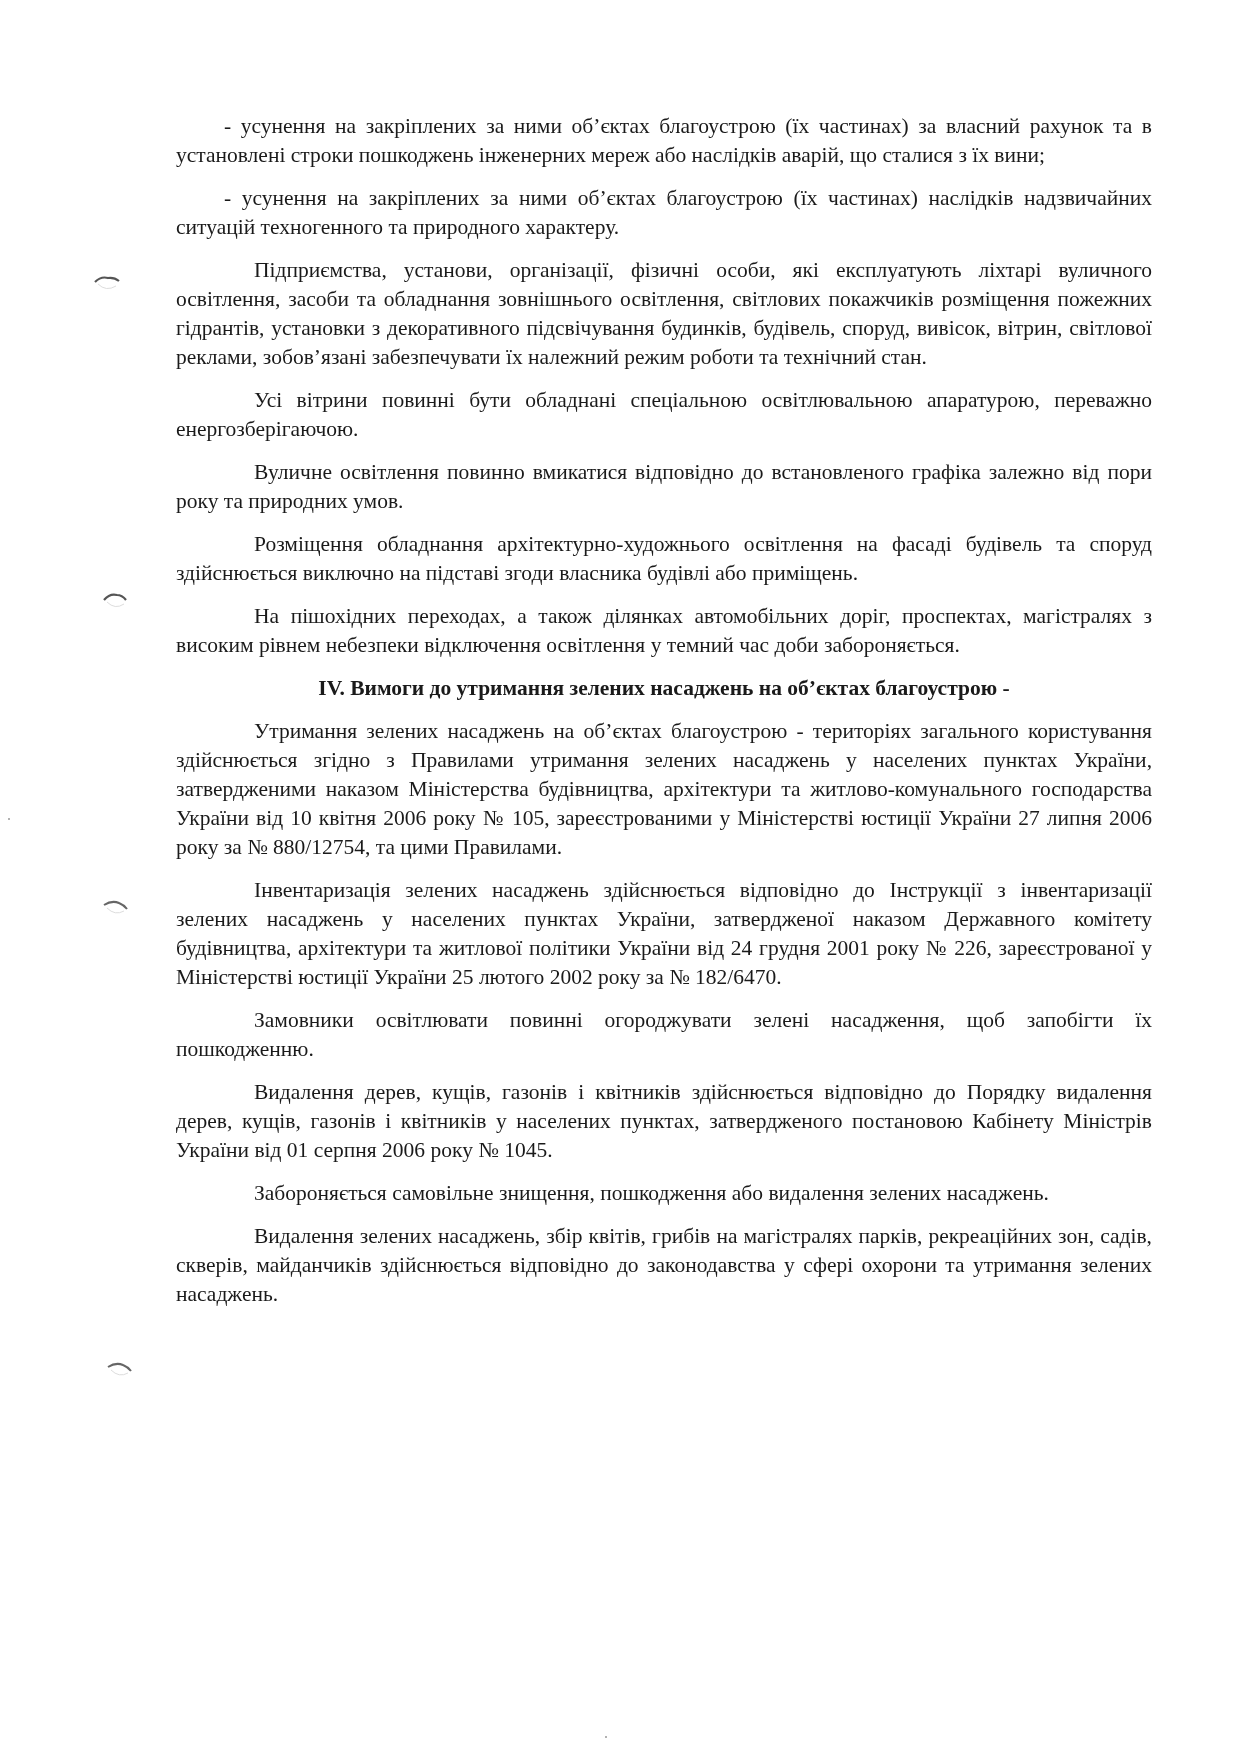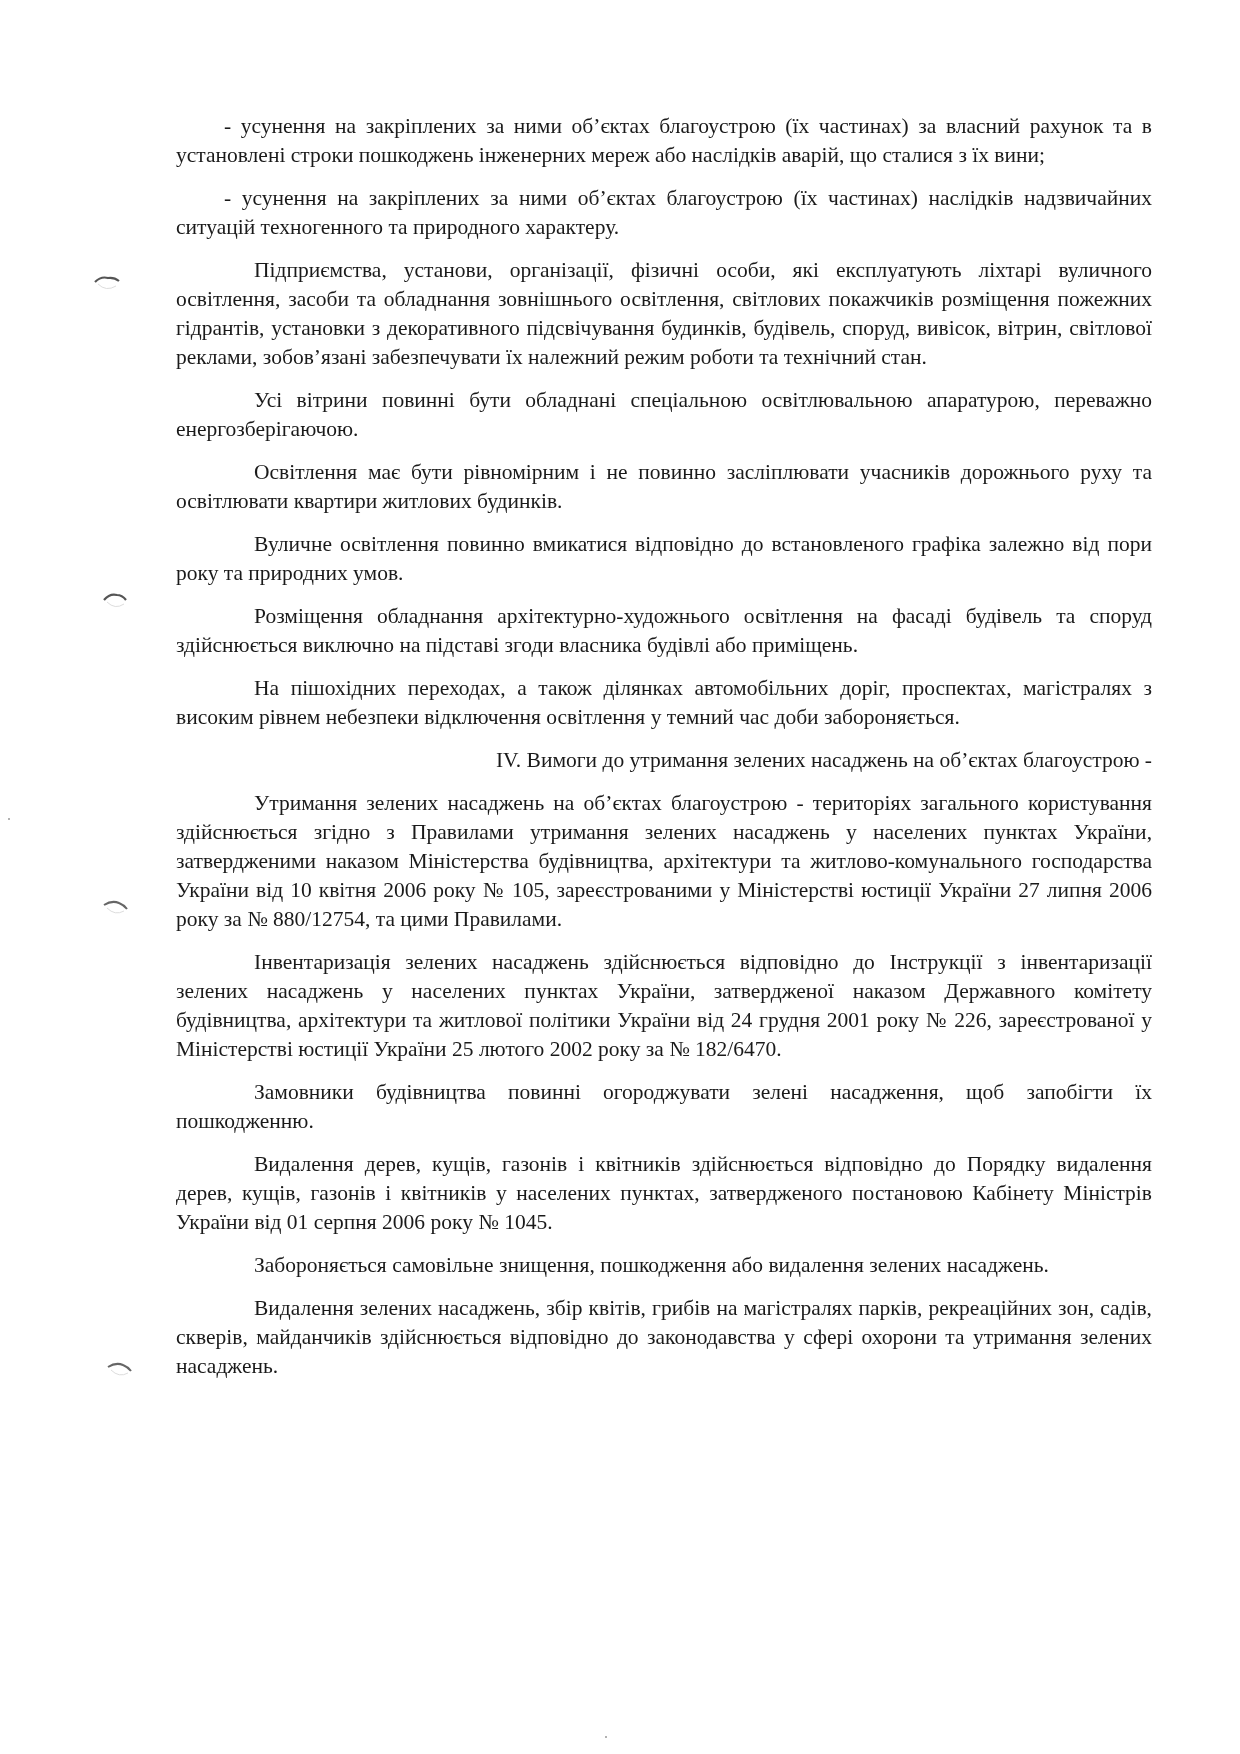--- a/index.html
+++ b/index.html
@@ -13,21 +13,21 @@
     font-family: "Liberation Serif", "DejaVu Serif", serif;
     font-size: 21.5px; line-height: 29px; color: #1a1a1a;
   }
   .para {
     margin: 0 0 14px 0; text-align: justify; text-indent: 78px;
     hyphens: none;
   }
   .para.dash { text-indent: 48px; }
   .u { text-decoration-thickness: 1px; text-underline-offset: 3px; }
   .heading {
-    text-align: right; font-weight: normal; margin: 6px 0 14px 0;
+    text-align: center; font-weight: bold; margin: 6px 0 14px 0;
     line-height: 29px;
   }
   .heading span { display: block; }
   .punch {
     position: absolute; width: 30px; height: 22px;
   }
   .punch svg { width: 30px; height: 22px; display: block; }
   .speck { position: absolute; width: 2px; height: 2px; background: #999; border-radius: 1px; }
 </style>
 </head>
@@ -61,34 +61,33 @@
   </div>
   <div class="speck" style="left:8px; top:818px;"></div>
   <div class="speck" style="left:605px; top:1736px;"></div>
 
   <div class="content">
 
     <p class="para dash">- усунення на закріплених за ними об’єктах благоустрою (їх частинах) за власний рахунок та в установлені строки пошкоджень інженерних мереж або наслідків аварій, що сталися з їх вини;</p>
     <p class="para dash">- усунення на закріплених за ними об’єктах благоустрою (їх частинах) наслідків надзвичайних ситуацій техногенного та природного характеру.</p>
     <p class="para">Підприємства, установи, організації, фізичні особи, які експлуатують ліхтарі вуличного освітлення, засоби та обладнання зовнішнього освітлення, світлових покажчиків розміщення пожежних гідрантів, установки з декоративного підсвічування будинків, будівель, споруд, вивісок, вітрин, світлової реклами, зобов’язані забезпечувати їх належний режим роботи та технічний стан.</p>
     <p class="para">Усі вітрини повинні бути обладнані спеціальною освітлювальною апаратурою, переважно енергозберігаючою.</p>
-    <p class="para">Освітлення має бути рівномірним і не повинно засліплювати учасників дорожнього руху та освітлювати квартири житлових будинків.</p>
     <p class="para">Вуличне освітлення повинно вмикатися відповідно до встановленого графіка залежно від пори року та природних умов.</p>
     <p class="para">Розміщення обладнання архітектурно-художнього освітлення на фасаді будівель та споруд здійснюється виключно на підставі згоди власника будівлі або приміщень.</p>
     <p class="para">На пішохідних переходах, а також ділянках автомобільних доріг, проспектах, магістралях з високим рівнем небезпеки відключення освітлення у темний час доби забороняється.</p>
 
     <div class="heading">
       <span>IV. Вимоги до утримання зелених насаджень на об’єктах благоустрою -</span>
     </div>
 
     <p class="para"><span>Утримання зелених насаджень на об’єктах благоустрою - територіях загального користування здійснюється згідно з </span><span class="u">Правилами утримання зелених насаджень у населених пунктах України</span><span>, затвердженими наказом Міністерства будівництва, архітектури та житлово-комунального господарства України від 10 квітня 2006 року № 105, зареєстрованими у Міністерстві юстиції України 27 липня 2006 року за № 880/12754, та цими Правилами.</span></p>
 
     <p class="para"><span>Інвентаризація зелених насаджень здійснюється відповідно до </span><span class="u">Інструкції з інвентаризації зелених насаджень у населених пунктах України</span><span>, затвердженої наказом Державного комітету будівництва, архітектури та житлової політики України від 24 грудня 2001 року № 226, зареєстрованої у Міністерстві юстиції України 25 лютого 2002 року за № 182/6470.</span></p>
 
-    <p class="para">Замовники будівництва повинні огороджувати зелені насадження, щоб запобігти їх пошкодженню.</p>
+    <p class="para">Замовники освітлювати повинні огороджувати зелені насадження, щоб запобігти їх пошкодженню.</p>
 
     <p class="para"><span>Видалення дерев, кущів, газонів і квітників здійснюється відповідно до </span><span class="u">Порядку видалення дерев, кущів, газонів і квітників у населених пунктах</span><span>, затвердженого постановою Кабінету Міністрів України від 01 серпня 2006 року № 1045.</span></p>
 
     <p class="para">Забороняється самовільне знищення, пошкодження або видалення зелених насаджень.</p>
 
     <p class="para">Видалення зелених насаджень, збір квітів, грибів на магістралях парків, рекреаційних зон, садів, скверів, майданчиків здійснюється відповідно до законодавства у сфері охорони та утримання зелених насаджень.</p>
 
   </div>
 </div>
 

